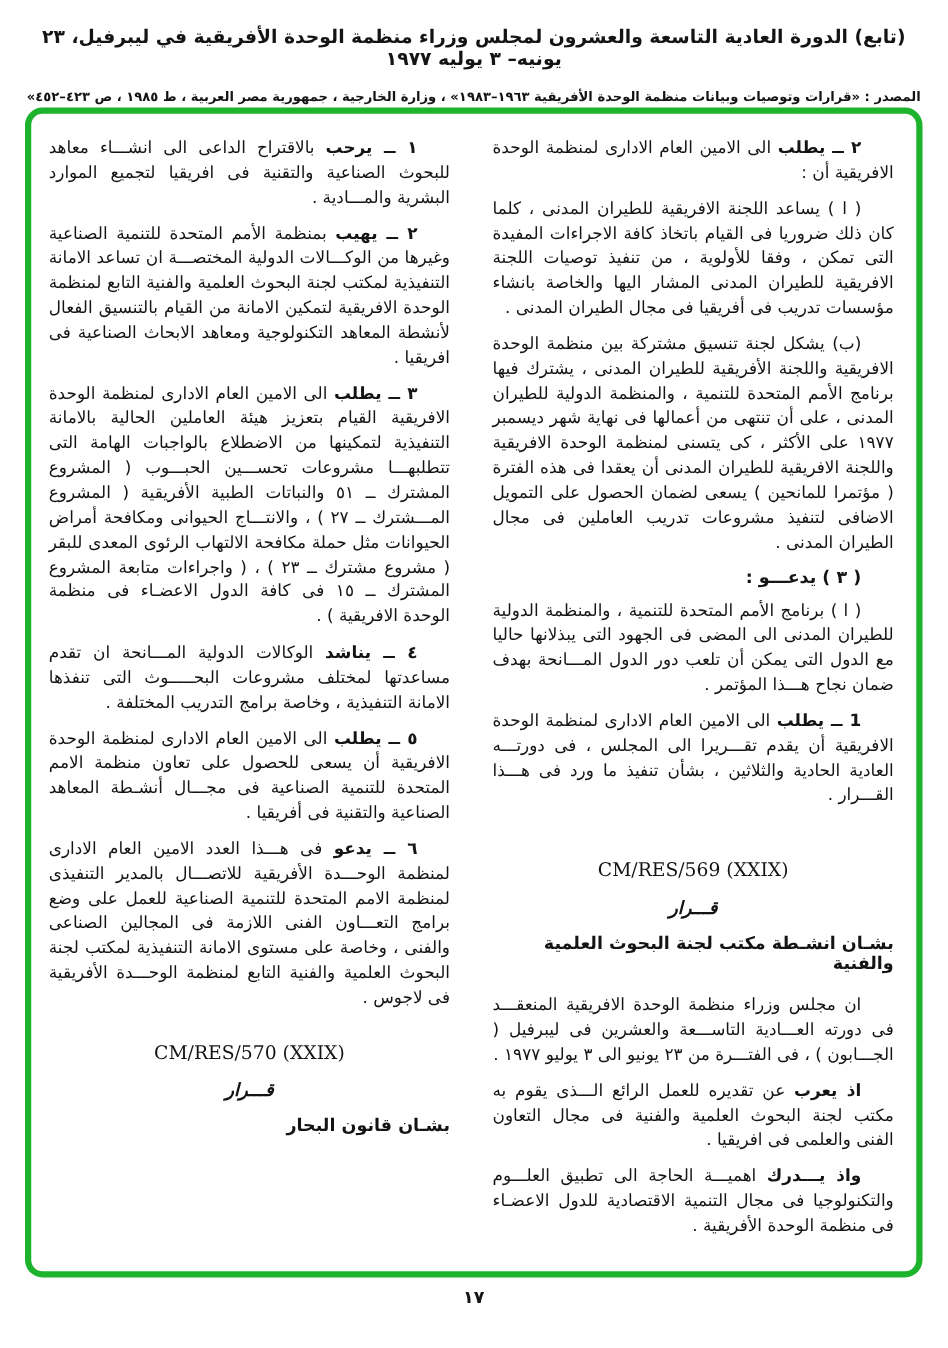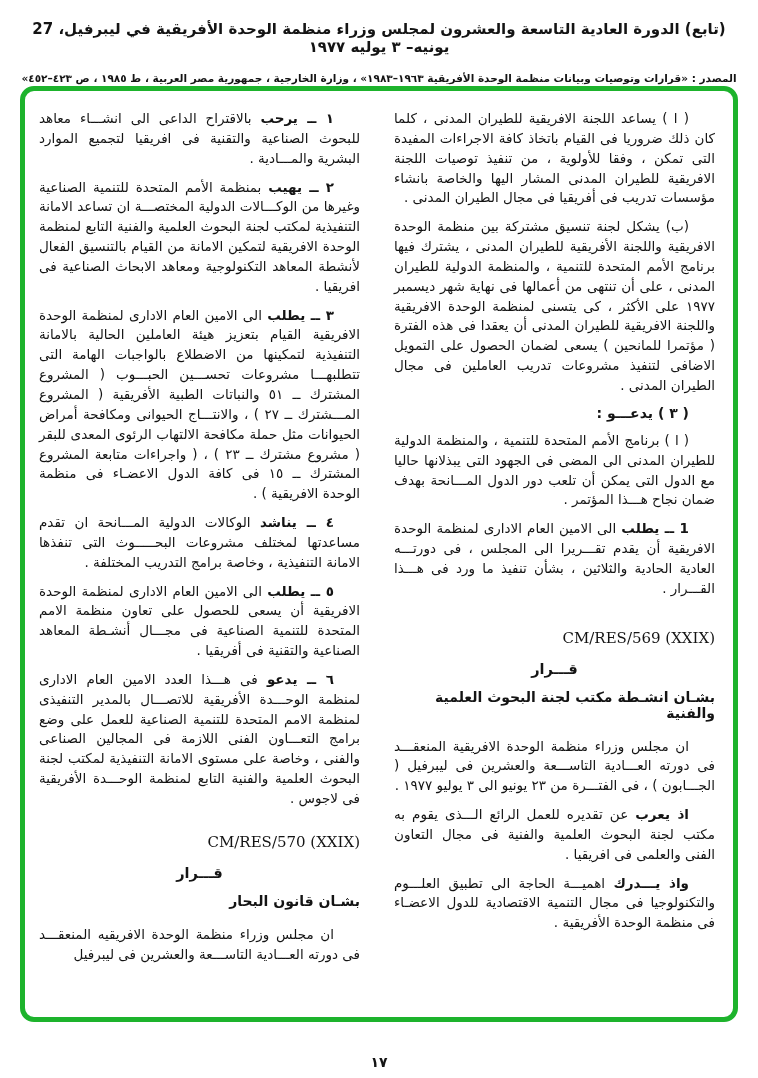--- a/index.html
+++ b/index.html
@@ -18,42 +18,43 @@
     display:flex;direction:rtl;gap:34px;overflow:hidden;background:#fff;
   }
   .col{flex:1;min-width:0;}
   .para{
     font-size:13.5px;line-height:1.47;text-align:justify;
     text-indent:26px;margin:0 0 9px;
   }
   .para b{font-weight:bold;}
   .item-head{font-size:14px;font-weight:bold;text-indent:26px;margin:4px 0 10px;}
   .ref{
-    direction:ltr;text-align:right;font-family:"DejaVu Serif",serif;
-    font-size:15px;margin:30px 0 4px;text-indent:0;
+    direction:ltr;text-align:center;font-family:"DejaVu Serif",serif;
+    font-size:15px;margin:40px 0 4px;text-indent:0;
   }
   .ref-570{margin-top:24px;}
-  .decree-title{text-align:center;font-weight:bold;font-size:14.5px;margin:14px 0 12px;}
+  .decree-title{text-align:center;font-weight:bold;font-size:14.5px;margin:14px 0 12px;font-style:italic;}
   .decree-subject{text-align:right;font-weight:bold;font-size:14px;margin:0 0 16px;}
   .pagenum{
-    position:absolute;bottom:8px;left:0;right:0;text-align:center;
+    position:absolute;bottom:32px;left:0;right:0;text-align:center;
     font-size:14px;font-weight:bold;
   }
 </style>
 </head>
 <body>
 
 <div class="header">
-  <div class="h1">(تابع) الدورة العادية التاسعة والعشرون لمجلس وزراء منظمة الوحدة الأفريقية في ليبرفيل، 27 يونيه– ٣ يوليه ١٩٧٧</div>
+  <div class="h1">(تابع) الدورة العادية التاسعة والعشرون لمجلس وزراء منظمة الوحدة الأفريقية في ليبرفيل، ٢٣ يونيه– ٣ يوليه ١٩٧٧</div>
   <div class="h2">المصدر : «قرارات وتوصيات وبيانات منظمة الوحدة الأفريقية ١٩٦٣–١٩٨٣» ، وزارة الخارجية ، جمهورية مصر العربية ، ط ١٩٨٥ ، ص ٤٢٣–٤٥٢»</div>
 </div>
 
 <div class="frame">
 
   <div class="col">
+    <p class="para"><b>٢ ــ يطلب</b> <span>الى الامين العام الادارى لمنظمة الوحدة الافريقية أن :</span></p>
     <p class="para"><span>( ا ) يساعد اللجنة الافريقية للطيران المدنى ، كلما كان ذلك ضروريا فى القيام باتخاذ كافة الاجراءات المفيدة التى تمكن ، وفقا للأولوية ، من تنفيذ توصيات اللجنة الافريقية للطيران المدنى المشار اليها والخاصة بانشاء مؤسسات تدريب فى أفريقيا فى مجال الطيران المدنى .</span></p>
     <p class="para"><span>(ب) يشكل لجنة تنسيق مشتركة بين منظمة الوحدة الافريقية واللجنة الأفريقية للطيران المدنى ، يشترك فيها برنامج الأمم المتحدة للتنمية ، والمنظمة الدولية للطيران المدنى ، على أن تنتهى من أعمالها فى نهاية شهر ديسمبر ١٩٧٧ على الأكثر ، كى يتسنى لمنظمة الوحدة الافريقية واللجنة الافريقية للطيران المدنى أن يعقدا فى هذه الفترة ( مؤتمرا للمانحين ) يسعى لضمان الحصول على التمويل الاضافى لتنفيذ مشروعات تدريب العاملين فى مجال الطيران المدنى .</span></p>
     <p class="item-head">( ٣ ) يدعـــو :</p>
     <p class="para"><span>( ا ) برنامج الأمم المتحدة للتنمية ، والمنظمة الدولية للطيران المدنى الى المضى فى الجهود التى يبذلانها حاليا مع الدول التى يمكن أن تلعب دور الدول المـــانحة بهدف ضمان نجاح هـــذا المؤتمر .</span></p>
     <p class="para"><b>1 ــ يطلب</b> <span>الى الامين العام الادارى لمنظمة الوحدة الافريقية أن يقدم تقـــريرا الى المجلس ، فى دورتـــه العادية الحادية والثلاثين ، بشأن تنفيذ ما ورد فى هـــذا القـــرار .</span></p>
     <p class="ref">CM/RES/569 (XXIX)</p>
     <p class="decree-title">قـــرار</p>
     <p class="decree-subject">بشـان انشـطة مكتب لجنة البحوث العلمية والفنية</p>
     <p class="para"><span>ان مجلس وزراء منظمة الوحدة الافريقية المنعقـــد فى دورته العـــادية التاســـعة والعشرين فى ليبرفيل ( الجـــابون ) ، فى الفتـــرة من ٢٣ يونيو الى ٣ يوليو ١٩٧٧ .</span></p>
     <p class="para"><b>اذ يعرب</b> <span>عن تقديره للعمل الرائع الـــذى يقوم به مكتب لجنة البحوث العلمية والفنية فى مجال التعاون الفنى والعلمى فى افريقيا .</span></p>
@@ -63,18 +64,17 @@
   <div class="col">
     <p class="para"><b>١ ــ يرحب</b> <span>بالاقتراح الداعى الى انشـــاء معاهد للبحوث الصناعية والتقنية فى افريقيا لتجميع الموارد البشرية والمـــادية .</span></p>
     <p class="para"><b>٢ ــ يهيب</b> <span>بمنظمة الأمم المتحدة للتنمية الصناعية وغيرها من الوكـــالات الدولية المختصـــة ان تساعد الامانة التنفيذية لمكتب لجنة البحوث العلمية والفنية التابع لمنظمة الوحدة الافريقية لتمكين الامانة من القيام بالتنسيق الفعال لأنشطة المعاهد التكنولوجية ومعاهد الابحاث الصناعية فى افريقيا .</span></p>
     <p class="para"><b>٣ ــ يطلب</b> <span>الى الامين العام الادارى لمنظمة الوحدة الافريقية القيام بتعزيز هيئة العاملين الحالية بالامانة التنفيذية لتمكينها من الاضطلاع بالواجبات الهامة التى تتطلبهـــا مشروعات تحســـين الحبـــوب ( المشروع المشترك ــ ٥١ والنباتات الطبية الأفريقية ( المشروع المـــشترك ــ ٢٧ ) ، والانتـــاج الحيوانى ومكافحة أمراض الحيوانات مثل حملة مكافحة الالتهاب الرئوى المعدى للبقر ( مشروع مشترك ــ ٢٣ ) ، ( واجراءات متابعة المشروع المشترك ــ ١٥ فى كافة الدول الاعضـاء فى منظمة الوحدة الافريقية ) .</span></p>
     <p class="para"><b>٤ ــ يناشد</b> <span>الوكالات الدولية المـــانحة ان تقدم مساعدتها لمختلف مشروعات البحـــــوث التى تنفذها الامانة التنفيذية ، وخاصة برامج التدريب المختلفة .</span></p>
     <p class="para"><b>٥ ــ يطلب</b> <span>الى الامين العام الادارى لمنظمة الوحدة الافريقية أن يسعى للحصول على تعاون منظمة الامم المتحدة للتنمية الصناعية فى مجـــال أنشـطة المعاهد الصناعية والتقنية فى أفريقيا .</span></p>
     <p class="para"><b>٦ ــ يدعو</b> <span>فى هـــذا العدد الامين العام الادارى لمنظمة الوحـــدة الأفريقية للاتصـــال بالمدير التنفيذى لمنظمة الامم المتحدة للتنمية الصناعية للعمل على وضع برامج التعـــاون الفنى اللازمة فى المجالين الصناعى والفنى ، وخاصة على مستوى الامانة التنفيذية لمكتب لجنة البحوث العلمية والفنية التابع لمنظمة الوحـــدة الأفريقية فى لاجوس .</span></p>
     <p class="ref ref-570">CM/RES/570 (XXIX)</p>
     <p class="decree-title">قـــرار</p>
     <p class="decree-subject">بشـان قانون البحار</p>
-    <p class="para"><span>ان مجلس وزراء منظمة الوحدة الافريقيه المنعقـــد فى دورته العـــادية التاســـعة والعشرين فى ليبرفيل</span></p>
   </div>
 
 </div>
 
 <div class="pagenum">١٧</div>
 
 </body></html>

